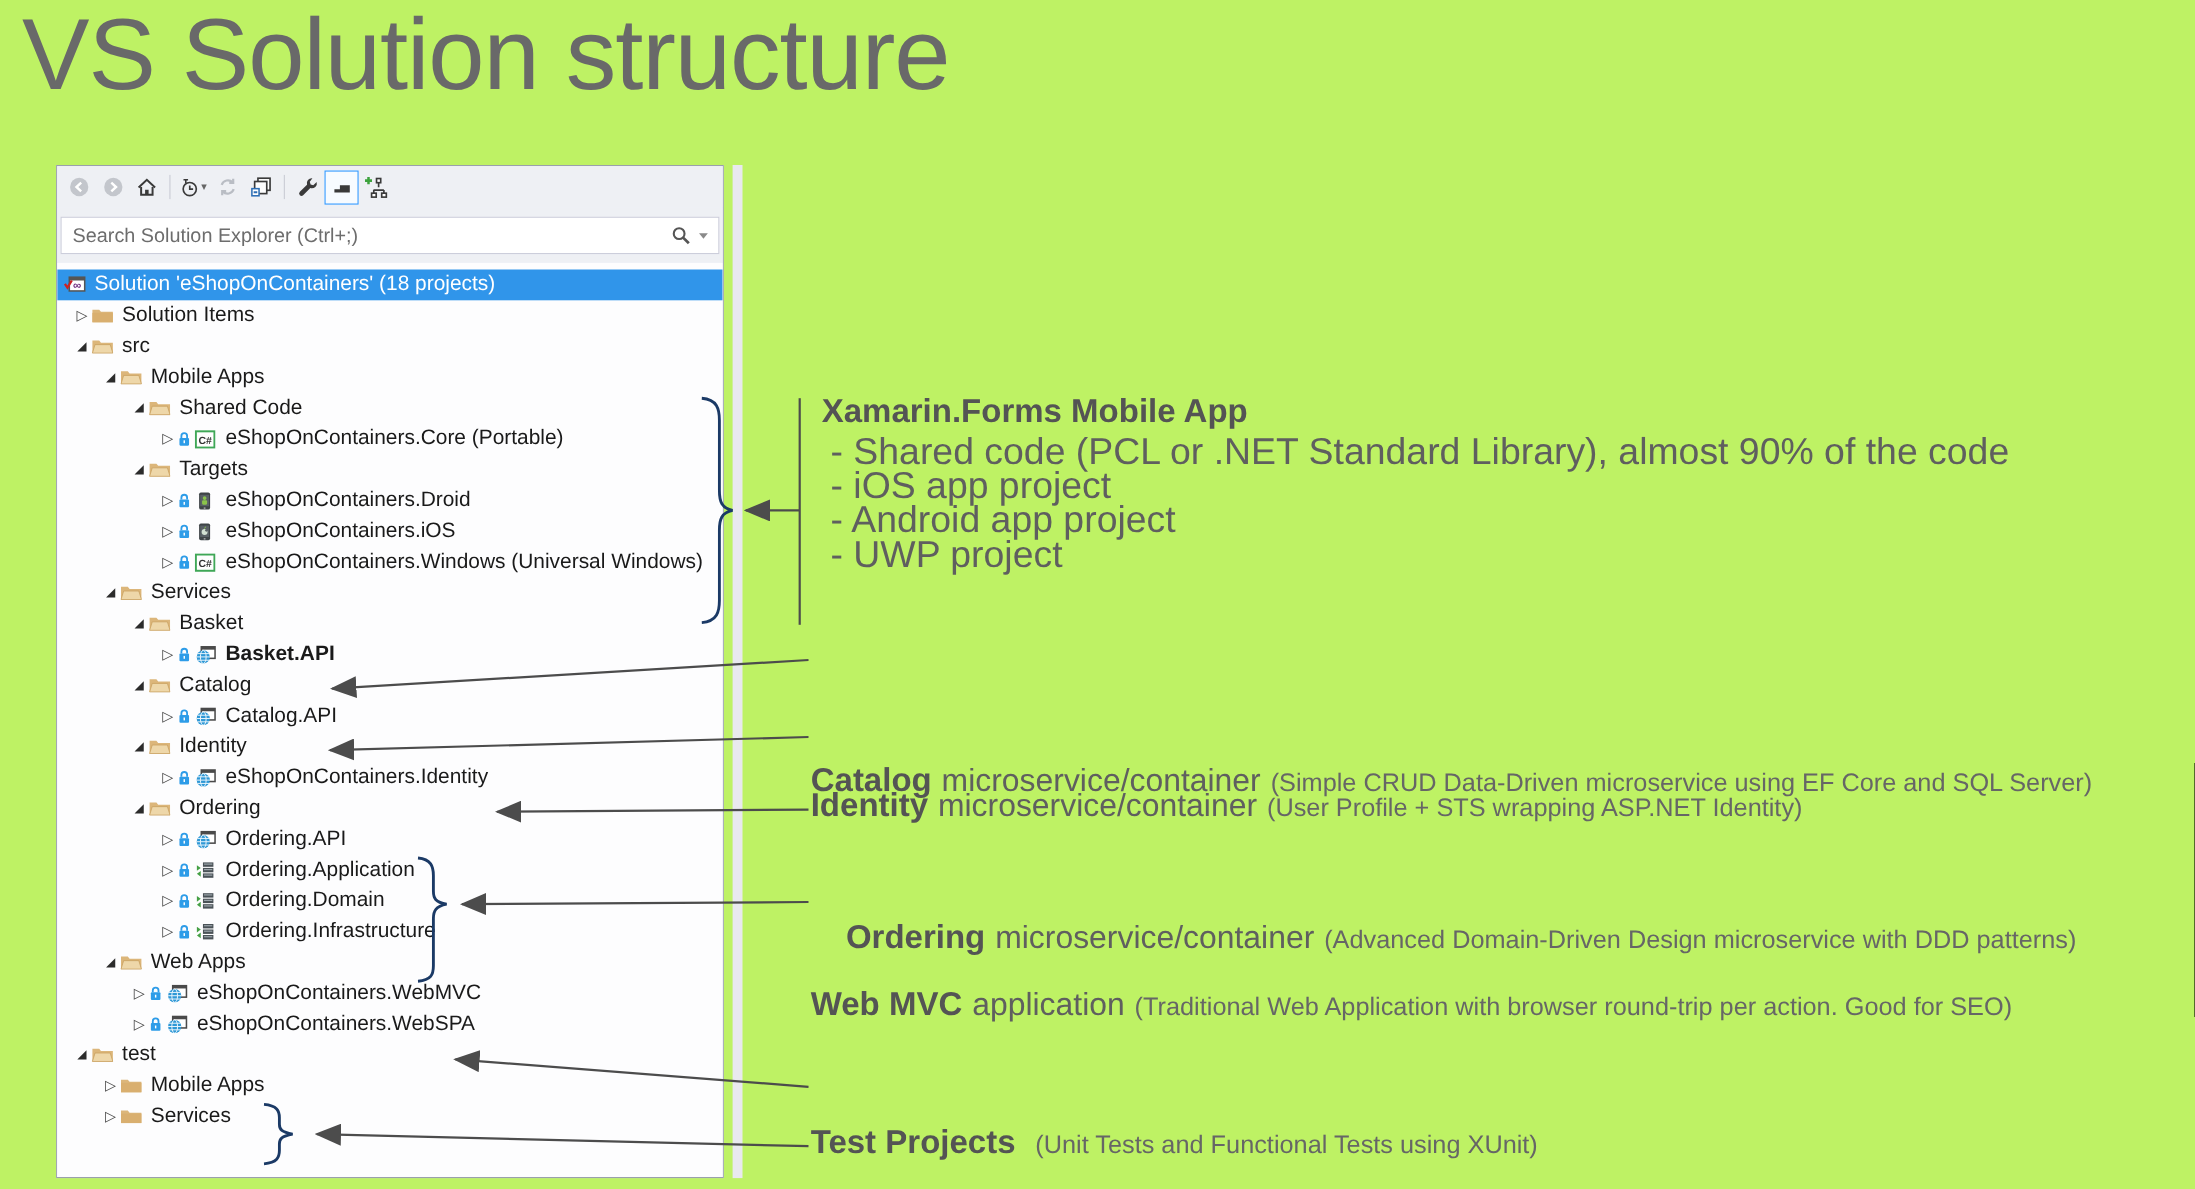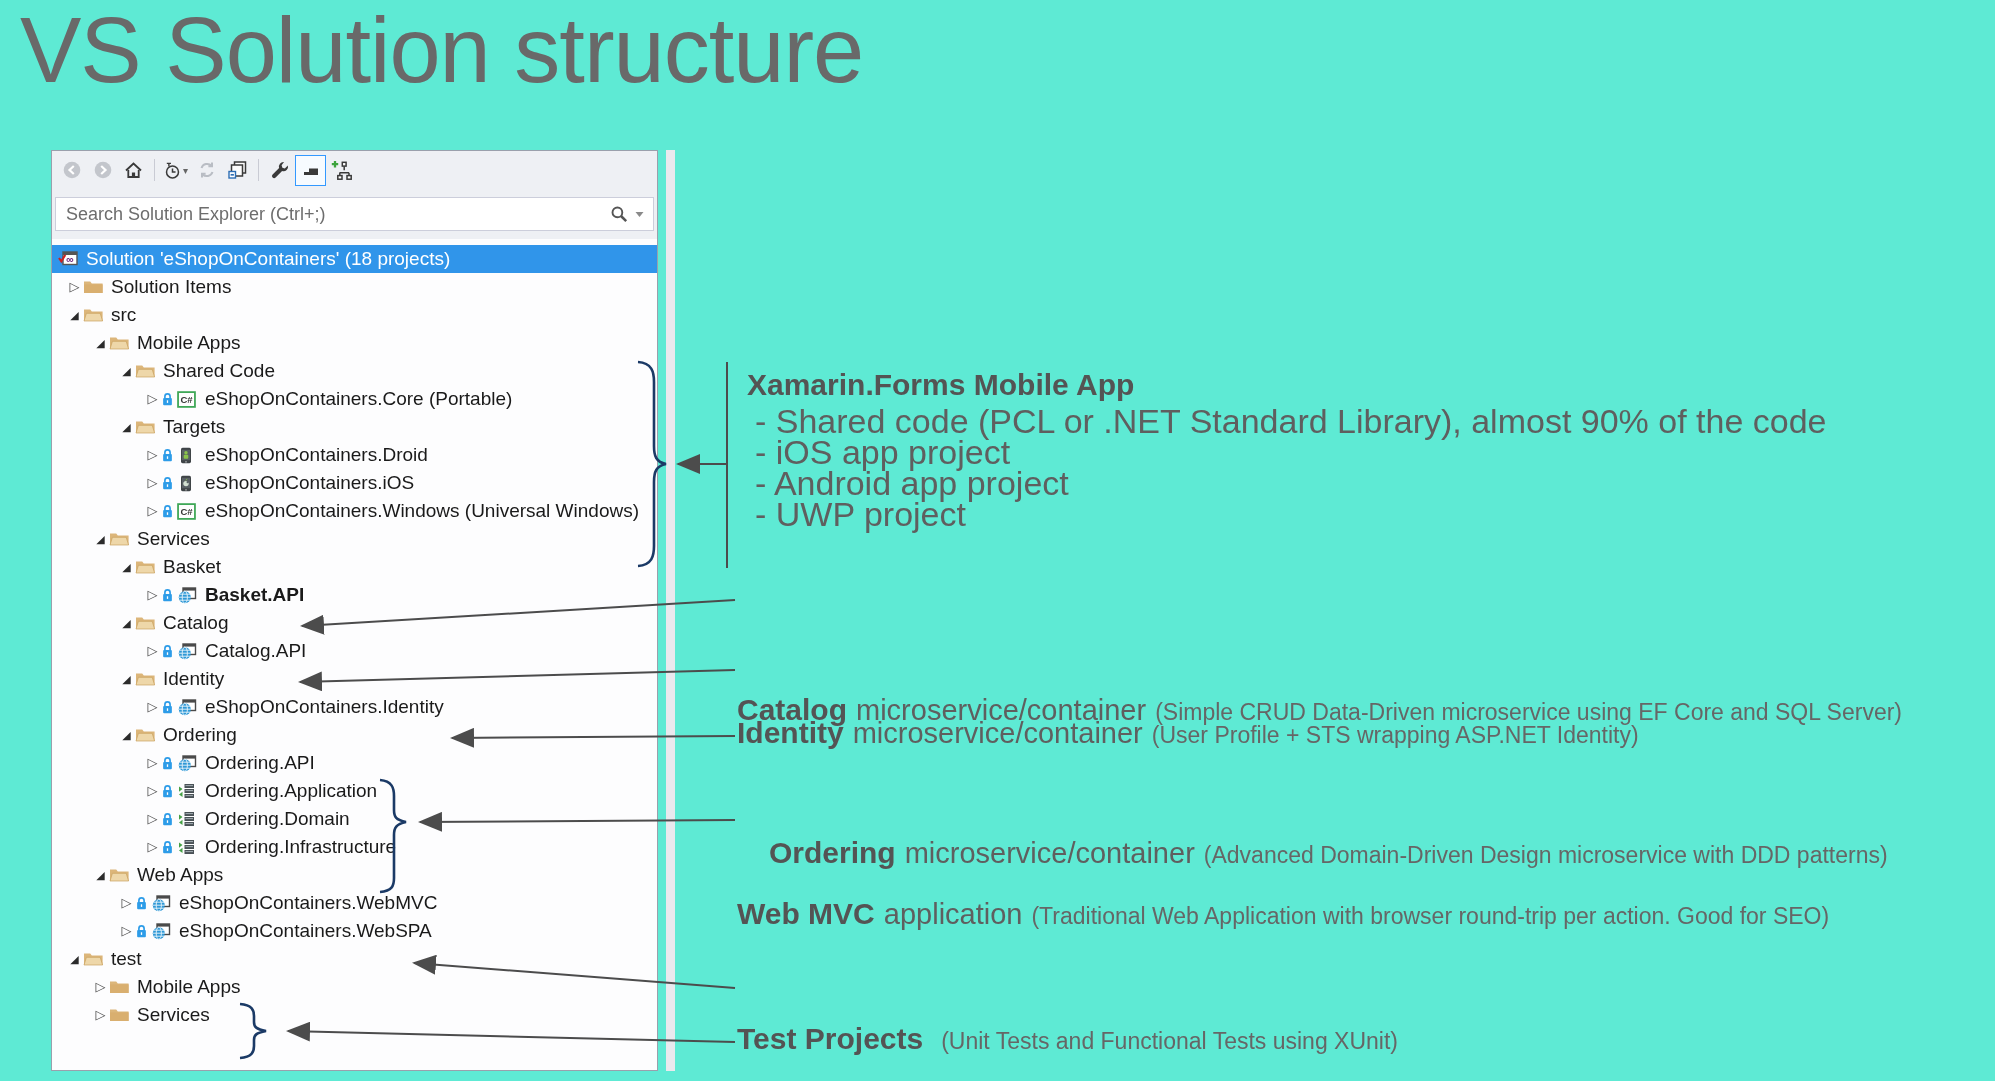--- a/index.html
+++ b/index.html
@@ -1,16 +1,16 @@
 <!DOCTYPE html>
 <html><head>
 <meta charset="utf-8">
 <style>
   html,body{margin:0;padding:0;background:#000;}
-  #stage{position:relative;width:1995px;height:1081px;background:#5eead4;overflow:hidden;
+  #stage{position:relative;width:1995px;height:1081px;background:#bef264;overflow:hidden;
          font-family:"Liberation Sans",sans-serif;}
 
   
   .slide-title{position:absolute;left:20px;top:-4px;font-size:92px;font-weight:300;
                color:#696969;letter-spacing:-1px;line-height:108px;white-space:nowrap;}
 
   
   .panel{position:absolute;left:51px;top:150px;width:607px;height:921px;background:#f5f5f7;
          border:1px solid #9aa0ac;box-sizing:border-box;display:flex;flex-direction:column;z-index:2;}
   .edge-strip{position:absolute;left:666px;top:150px;width:9px;height:921px;background:#e9e9ee;z-index:1;}
@@ -575,21 +575,21 @@
             <svg width="20" height="16" viewBox="0 0 20 16">
               <path d="M1 2.5 h6.2 l1.6 2 H19.6 V14 H1 z" fill="#dcb67a"></path>
               <rect x="1" y="5.4" width="18.6" height="8.6" fill="#d9af6f"></rect>
             </svg>
           </span>
           <span class="tlabel">Services</span>
         </div>
       </div>
   </div>
 
-  <div class="callout" id="ann-xamarin" style="left:747px;top:358px;margin-top:10px;">
+  <div class="callout" id="ann-xamarin" style="left:747px;top:358px;">
     <div class="xam-head">Xamarin.Forms Mobile App</div>
     <div class="xam-line">- Shared code (PCL or .NET Standard Library), almost 90% of the code</div>
     <div class="xam-line">- iOS app project</div>
     <div class="xam-line">- Android app project</div>
     <div class="xam-line">- UWP project</div>
   </div>
 
   <div class="callout" style="left:737px;top:650px;margin-top:43px;">
     <span class="b">Catalog</span><span class="m">microservice/container</span><span class="p">(Simple CRUD Data-Driven microservice using EF Core and SQL Server)</span>
   </div>

